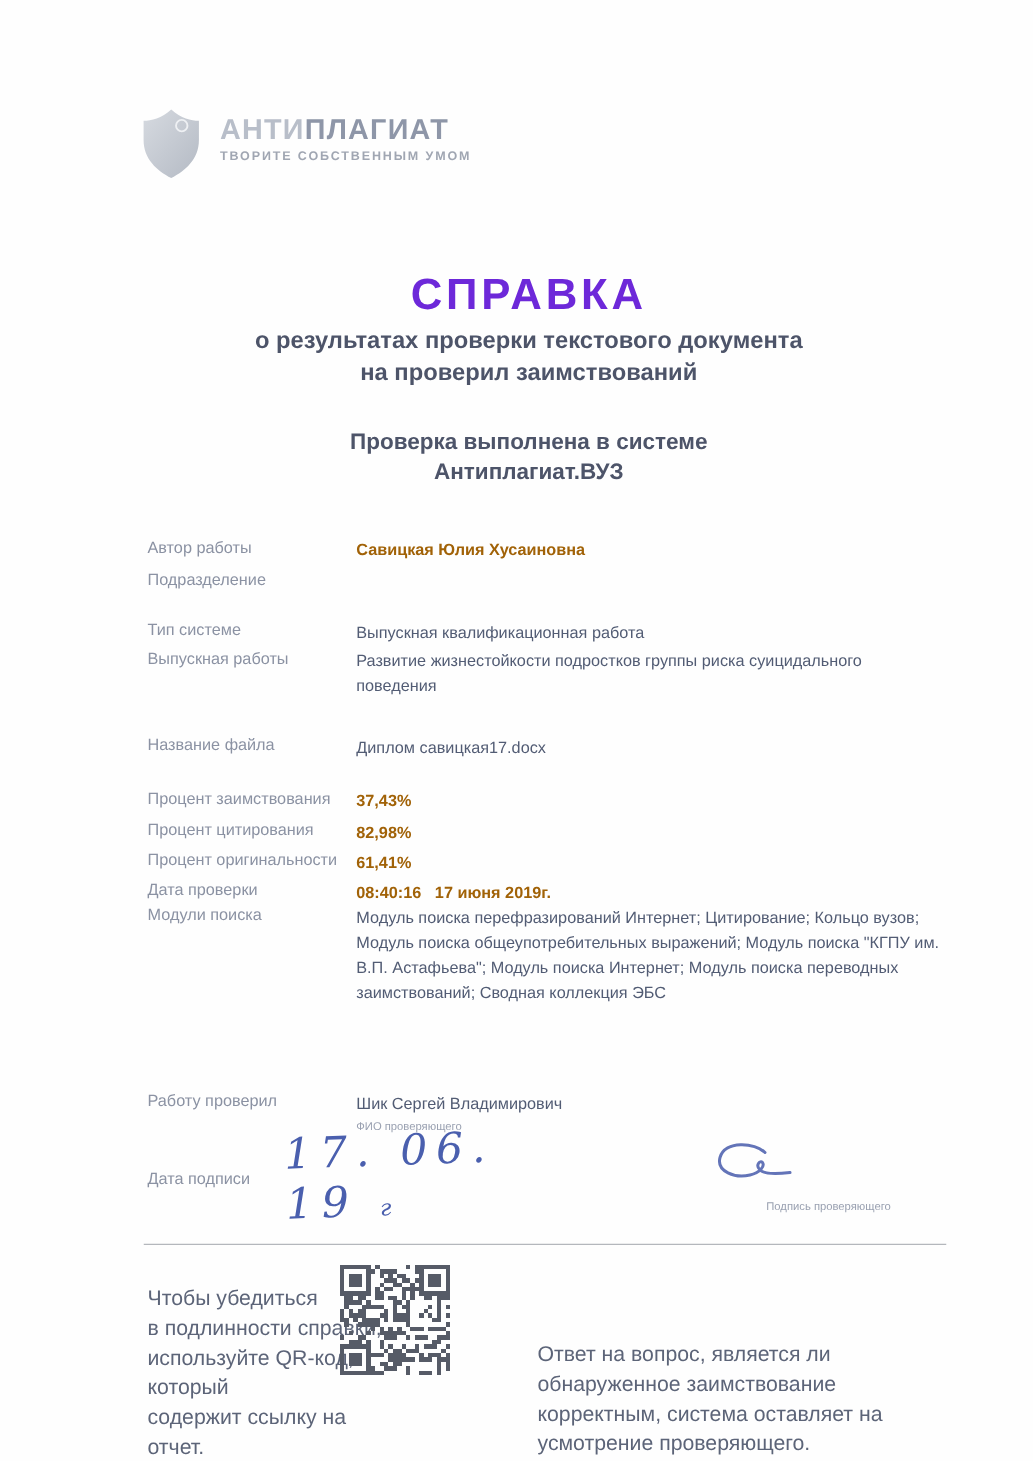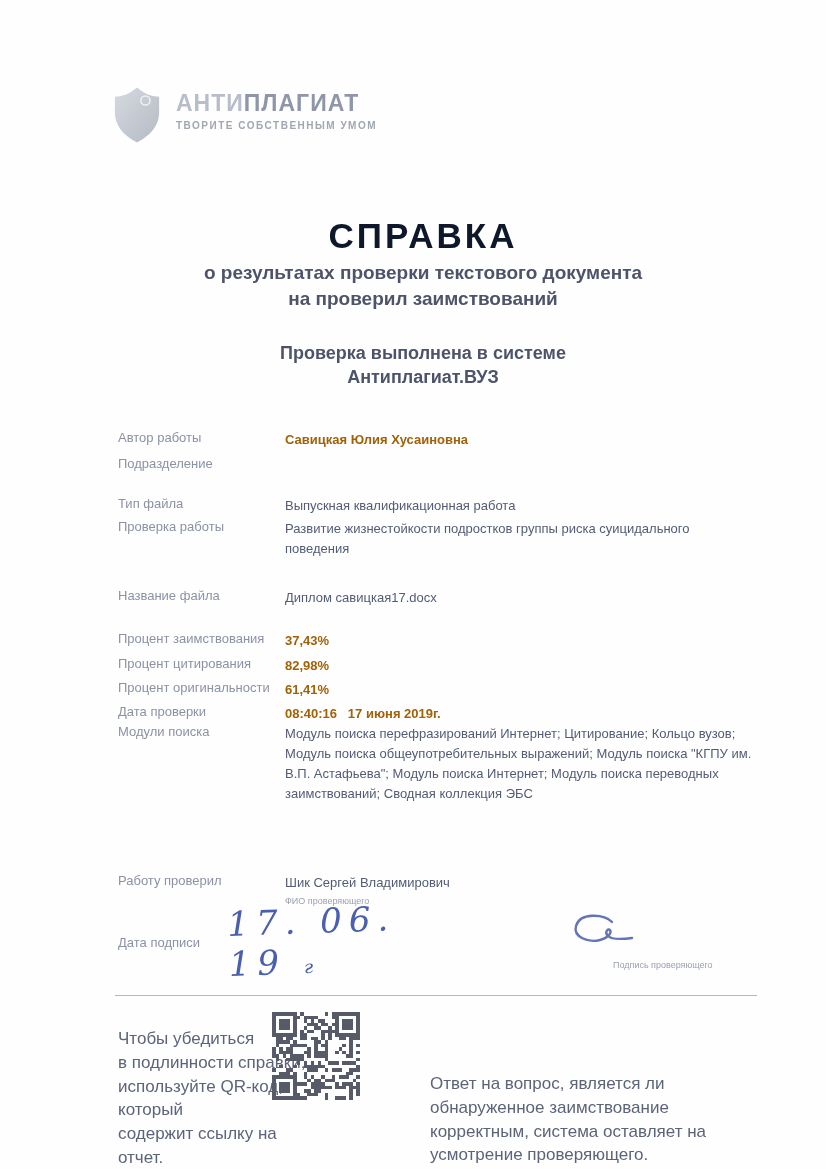--- a/index.html
+++ b/index.html
@@ -16,21 +16,21 @@
   .brand{font-size:23px;letter-spacing:1px;line-height:1;}
   .brand .b1{color:#b8bec9;font-weight:bold;}
   .brand .b2{color:#8e96a8;font-weight:bold;}
   .slogan{font-size:10px;letter-spacing:1.5px;color:#a0a6b2;margin-top:5px;font-weight:bold;}
   .university{
     position:absolute;left:528px;top:98px;width:250px;
     font-size:13px;font-weight:bold;color:#5b6b88;line-height:1.45;
   }
   
   .title-block{position:absolute;left:103px;top:216px;width:640px;text-align:center;}
-  .h-spravka{font-size:35px;font-weight:bold;letter-spacing:3px;color:#0f172a;}
+  .h-spravka{font-size:35px;font-weight:bold;letter-spacing:3px;color:#6d28d9;}
   .h-sub{font-size:19px;font-weight:bold;color:#4d5469;line-height:1.35;margin-top:4px;}
   .system-block{position:absolute;left:103px;top:341px;width:640px;text-align:center;
     font-size:18px;font-weight:bold;color:#4d5469;line-height:1.35;}
   
   .row{position:absolute;left:118px;width:640px;font-size:13px;}
   .lbl{position:absolute;left:0;top:0;width:165px;color:#8b92a3;}
   .val{position:absolute;left:167px;top:0;width:470px;color:#525c74;white-space:pre-wrap;line-height:1.55;}
   .val.bold{font-weight:bold;color:#a16207;}
   
   .handwrite{
@@ -84,25 +84,25 @@
 
   <div class="row" style="top:430px;">
     <span class="lbl">Автор работы</span>
     <span class="val bold">Савицкая Юлия Хусаиновна</span>
   </div>
   <div class="row" style="top:456px;">
     <span class="lbl">Подразделение</span>
     <span class="val"></span>
   </div>
   <div class="row" style="top:496px;">
-    <span class="lbl">Тип файла</span>
+    <span class="lbl">Тип системе</span>
     <span class="val">Выпускная квалификационная работа</span>
   </div>
   <div class="row" style="top:519px;">
-    <span class="lbl">Проверка работы</span>
+    <span class="lbl">Выпускная работы</span>
     <span class="val">Развитие жизнестойкости подростков группы риска суицидального поведения</span>
   </div>
   <div class="row" style="top:588px;">
     <span class="lbl">Название файла</span>
     <span class="val">Диплом савицкая17.docx</span>
   </div>
   <div class="row" style="top:631px;">
     <span class="lbl">Процент заимствования</span>
     <span class="val bold">37,43%</span>
   </div>

